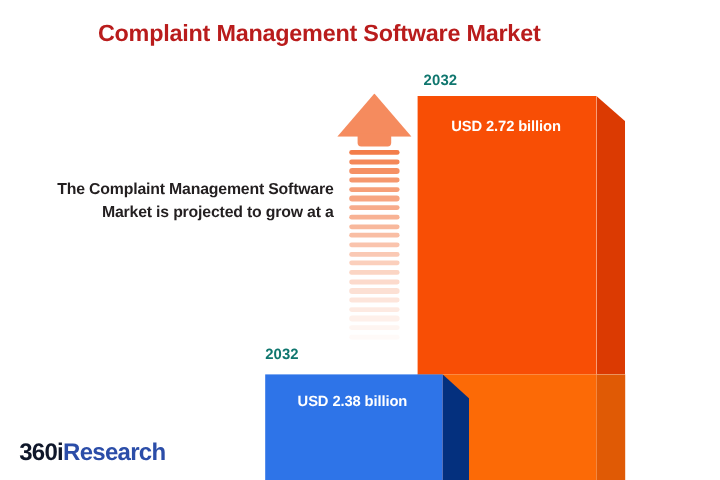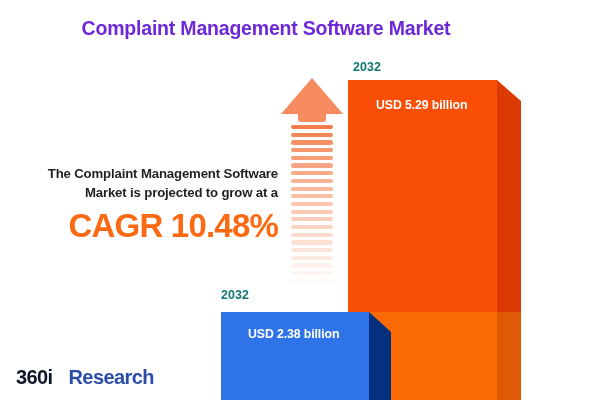--- a/index.html
+++ b/index.html
@@ -23,40 +23,39 @@
 
   
   #chart-title {
     position: absolute;
     left: 0;
     top: 17px;
     width: 532px;
     text-align: center;
     font-size: 19.5px;
     font-weight: bold;
-    color: #6d28d9;
+    color: #b91c1c;
     letter-spacing: -0.2px;
     white-space: nowrap;
   }
 
   
   #annotation {
     position: absolute;
     left: 22px;
     top: 148px;
     width: 256px;
     text-align: right;
   }
   #annotation-text {
     font-size: 13.2px;
     font-weight: bold;
     color: #231F20;
     line-height: 1.45;
     letter-spacing: -0.15px;
-    margin-top: 16px;
   }
   #cagr-value {
     margin-top: 6px;
     font-size: 33px;
     font-weight: bold;
     color: #FB6A12;
     letter-spacing: -0.8px;
     line-height: 1.1;
   }
 
@@ -176,32 +175,31 @@
   #logo {
     position: absolute;
     left: 16px;
     top: 366px;
     font-size: 20px;
     font-weight: bold;
     letter-spacing: -0.6px;
     white-space: nowrap;
   }
   .logo-orange { color: #0f172a; }
-  .logo-blue { color: #2B4DA8; padding-left: 16px; }
+  .logo-blue { color: #2B4DA8; }
 </style>
 </head>
 <body>
 
 <div id="canvas">
 
   <div id="chart-title">Complaint Management Software Market</div>
 
   <div id="annotation">
     <div id="annotation-text">The Complaint Management Software Market is projected to grow at a</div>
-    <div id="cagr-value">CAGR 10.48%</div>
   </div>
 
   <div id="growth-arrow">
     <svg id="arrow-head" viewBox="0 0 62 36" preserveAspectRatio="none">
       <polygon points="31,0 62,36 0,36" fill="#F58B5E"></polygon>
     </svg>
     <div id="arrow-neck"></div>
     <div id="arrow-shaft">
         <div class="shaft-stripe" style="height: 4.2px; margin-bottom: 3.5px; background: rgb(243, 125, 74);"></div>
         <div class="shaft-stripe" style="height: 4.2px; margin-bottom: 3.5px; background: rgba(243, 125, 74, 0.918);"></div>
@@ -226,21 +224,21 @@
         <div class="shaft-stripe" style="height: 4.2px; margin-bottom: 3.5px; background: rgba(243, 125, 74, 0.04);"></div>
         <div class="shaft-stripe" style="height: 4.2px; margin-bottom: 3.5px; background: rgba(243, 125, 74, 0);"></div>
       </div>
   </div>
 
   <div id="bar-2032-side-upper"></div>
   <div id="bar-2032-front-upper"></div>
   <div id="bar-2032-side-lower"></div>
   <div id="bar-2032-front-lower"></div>
   <div class="bar-label" id="bar-2032-label">2032</div>
-  <div class="bar-value" id="bar-2032-value">USD 5.29 billion</div>
+  <div class="bar-value" id="bar-2032-value">USD 2.72 billion</div>
 
   <div id="bar-2024-side"></div>
   <div id="bar-2024-front"></div>
   <div class="bar-label" id="bar-2024-label">2032</div>
   <div class="bar-value" id="bar-2024-value">USD 2.38 billion</div>
 
   <div id="logo"><span class="logo-orange">360i</span><span class="logo-blue">Research</span></div>
 
 </div>
 

